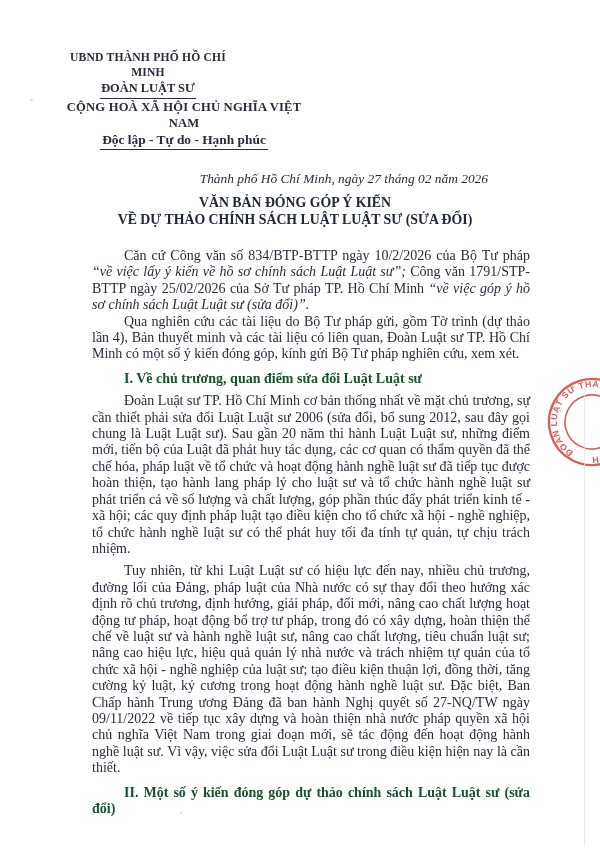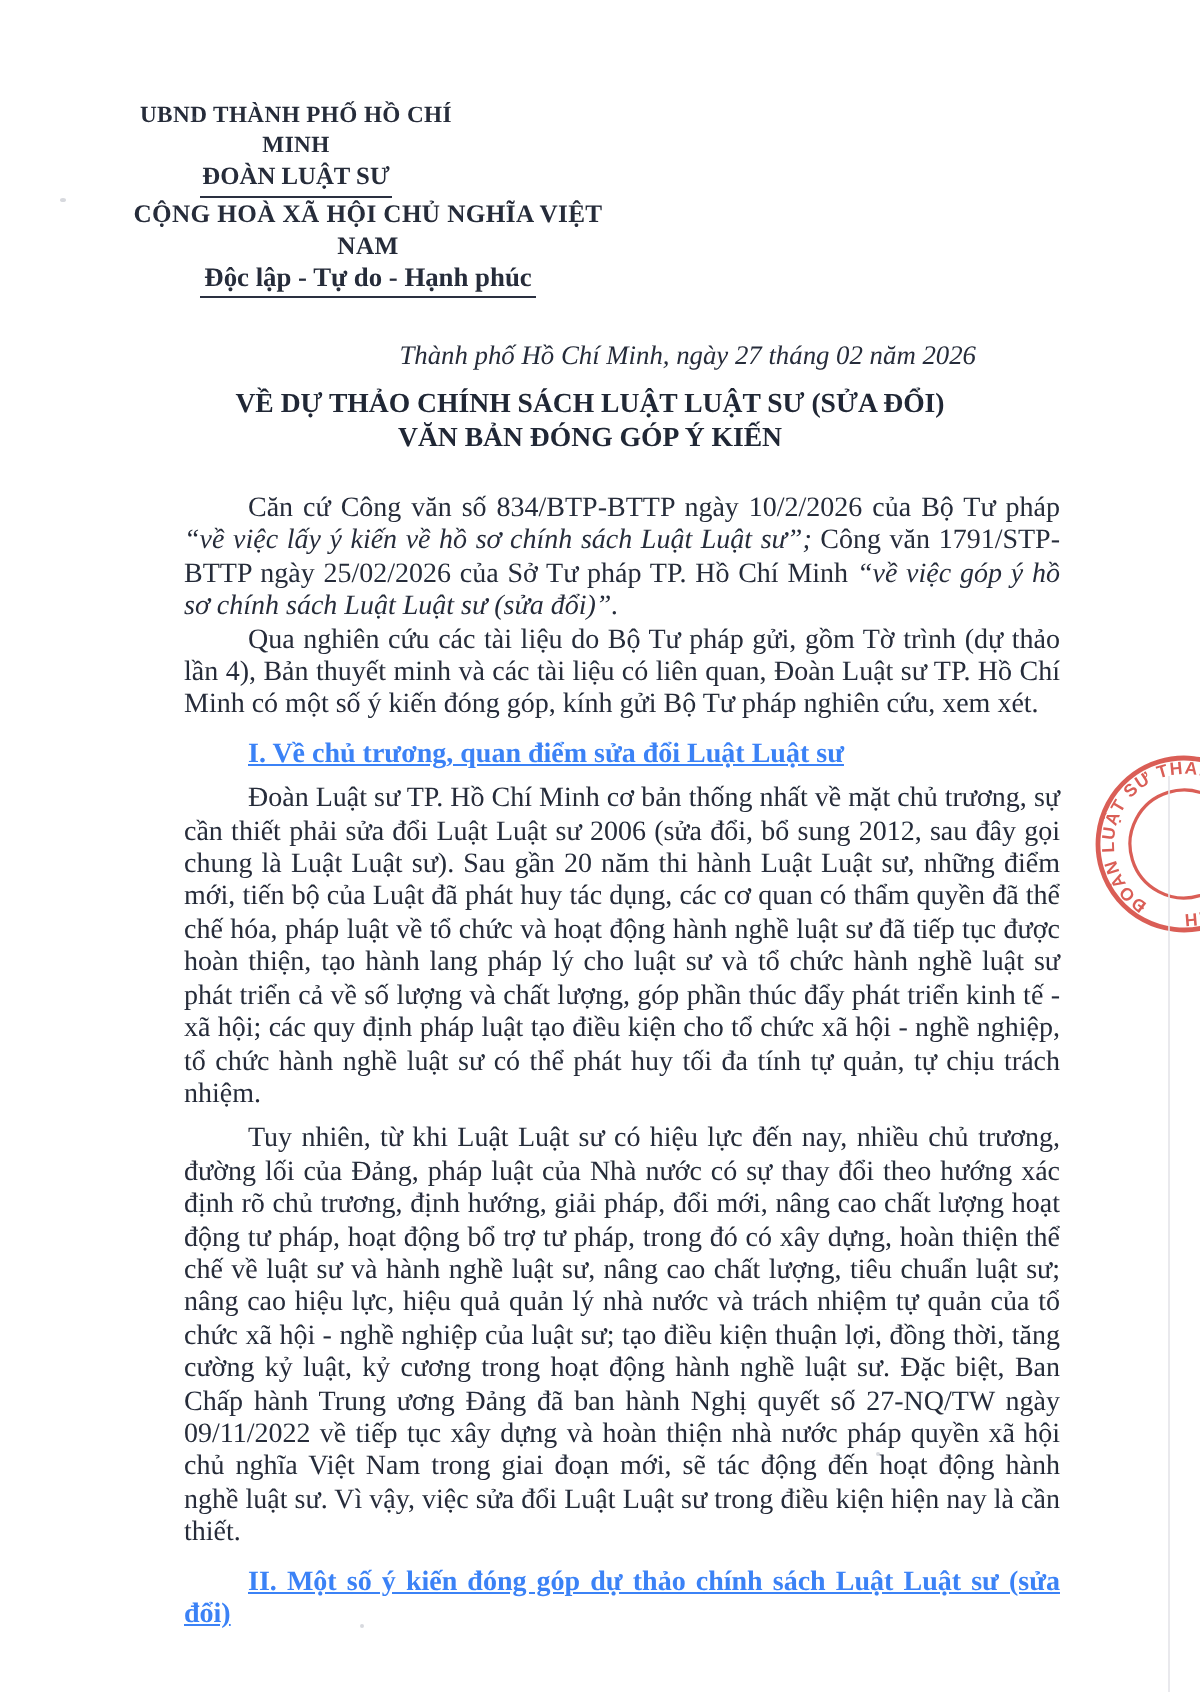--- a/index.html
+++ b/index.html
@@ -30,21 +30,21 @@
 
   .doc-title{margin-top:7px;text-align:center;padding:0 74px 0 64px;
              font-weight:bold;font-size:13.8px;line-height:17px;color:#20273500;}
   .doc-title div{color:#20273.5;}
   .doc-title .t{color:#202735;}
 
   .content{padding:20px 70px 0 92px;text-align:justify;
            font-size:14px;line-height:16.4px;}
   .content p{margin:0;text-indent:32px;}
   .content p.sp{margin-top:6px;}
-  .heading{font-weight:bold;text-indent:32px;margin:8px 0 6px;color:#3b82f6;text-decoration:underline;}
+  .heading{font-weight:bold;text-indent:32px;margin:8px 0 6px;color:#14532d;}
   .it{font-style:italic;}
 
   
   .stamp{position:absolute;left:532px;top:362px;pointer-events:none;}
 
   
   .edge-line{position:absolute;left:584px;top:388px;width:1px;height:458px;
              background:#e4e4e8;opacity:.8;}
   .speck{position:absolute;border-radius:50%;background:#8b93a0;opacity:.35;}
 </style>
@@ -61,22 +61,22 @@
     </div>
     <div class="lh-right">
       <div class="r1">CỘNG HOÀ XÃ HỘI CHỦ NGHĨA VIỆT NAM</div>
       <div><span class="r2">Độc lập - Tự do - Hạnh phúc</span></div>
     </div>
   </div>
 
   <div class="dateline">Thành phố Hồ Chí Minh, ngày 27 tháng 02 năm 2026</div>
 
   <div class="doc-title">
+    <div class="t">VĂN BẢN ĐÓNG GÓP Ý KIẾN</div>
     <div class="t">VỀ DỰ THẢO CHÍNH SÁCH LUẬT LUẬT SƯ (SỬA ĐỔI)</div>
-    <div class="t">VĂN BẢN ĐÓNG GÓP Ý KIẾN</div>
   </div>
 
   <div class="content">
     <p><span>Căn cứ Công văn số 834/BTP-BTTP ngày 10/2/2026 của Bộ Tư pháp </span><span class="it">“về việc lấy ý kiến về hồ sơ chính sách Luật Luật sư”;</span><span> Công văn 1791/STP-BTTP ngày 25/02/2026 của Sở Tư pháp TP. Hồ Chí Minh </span><span class="it">“về việc góp ý hồ sơ chính sách Luật Luật sư (sửa đổi)”.</span></p>
     <p>Qua nghiên cứu các tài liệu do Bộ Tư pháp gửi, gồm Tờ trình (dự thảo lần 4), Bản thuyết minh và các tài liệu có liên quan, Đoàn Luật sư TP. Hồ Chí Minh có một số ý kiến đóng góp, kính gửi Bộ Tư pháp nghiên cứu, xem xét.</p>
     <div class="heading">I. Về chủ trương, quan điểm sửa đổi Luật Luật sư</div>
     <p>Đoàn Luật sư TP. Hồ Chí Minh cơ bản thống nhất về mặt chủ trương, sự cần thiết phải sửa đổi Luật Luật sư 2006 (sửa đổi, bổ sung 2012, sau đây gọi chung là Luật Luật sư). Sau gần 20 năm thi hành Luật Luật sư, những điểm mới, tiến bộ của Luật đã phát huy tác dụng, các cơ quan có thẩm quyền đã thể chế hóa, pháp luật về tổ chức và hoạt động hành nghề luật sư đã tiếp tục được hoàn thiện, tạo hành lang pháp lý cho luật sư và tổ chức hành nghề luật sư phát triển cả về số lượng và chất lượng, góp phần thúc đẩy phát triển kinh tế - xã hội; các quy định pháp luật tạo điều kiện cho tổ chức xã hội - nghề nghiệp, tổ chức hành nghề luật sư có thể phát huy tối đa tính tự quản, tự chịu trách nhiệm.</p>
     <p class="sp">Tuy nhiên, từ khi Luật Luật sư có hiệu lực đến nay, nhiều chủ trương, đường lối của Đảng, pháp luật của Nhà nước có sự thay đổi theo hướng xác định rõ chủ trương, định hướng, giải pháp, đổi mới, nâng cao chất lượng hoạt động tư pháp, hoạt động bổ trợ tư pháp, trong đó có xây dựng, hoàn thiện thể chế về luật sư và hành nghề luật sư, nâng cao chất lượng, tiêu chuẩn luật sư; nâng cao hiệu lực, hiệu quả quản lý nhà nước và trách nhiệm tự quản của tổ chức xã hội - nghề nghiệp của luật sư; tạo điều kiện thuận lợi, đồng thời, tăng cường kỷ luật, kỷ cương trong hoạt động hành nghề luật sư. Đặc biệt, Ban Chấp hành Trung ương Đảng đã ban hành Nghị quyết số 27-NQ/TW ngày 09/11/2022 về tiếp tục xây dựng và hoàn thiện nhà nước pháp quyền xã hội chủ nghĩa Việt Nam trong giai đoạn mới, sẽ tác động đến hoạt động hành nghề luật sư. Vì vậy, việc sửa đổi Luật Luật sư trong điều kiện hiện nay là cần thiết.</p>
     <div class="heading">II. Một số ý kiến đóng góp dự thảo chính sách Luật Luật sư (sửa đổi)</div>
   </div>

